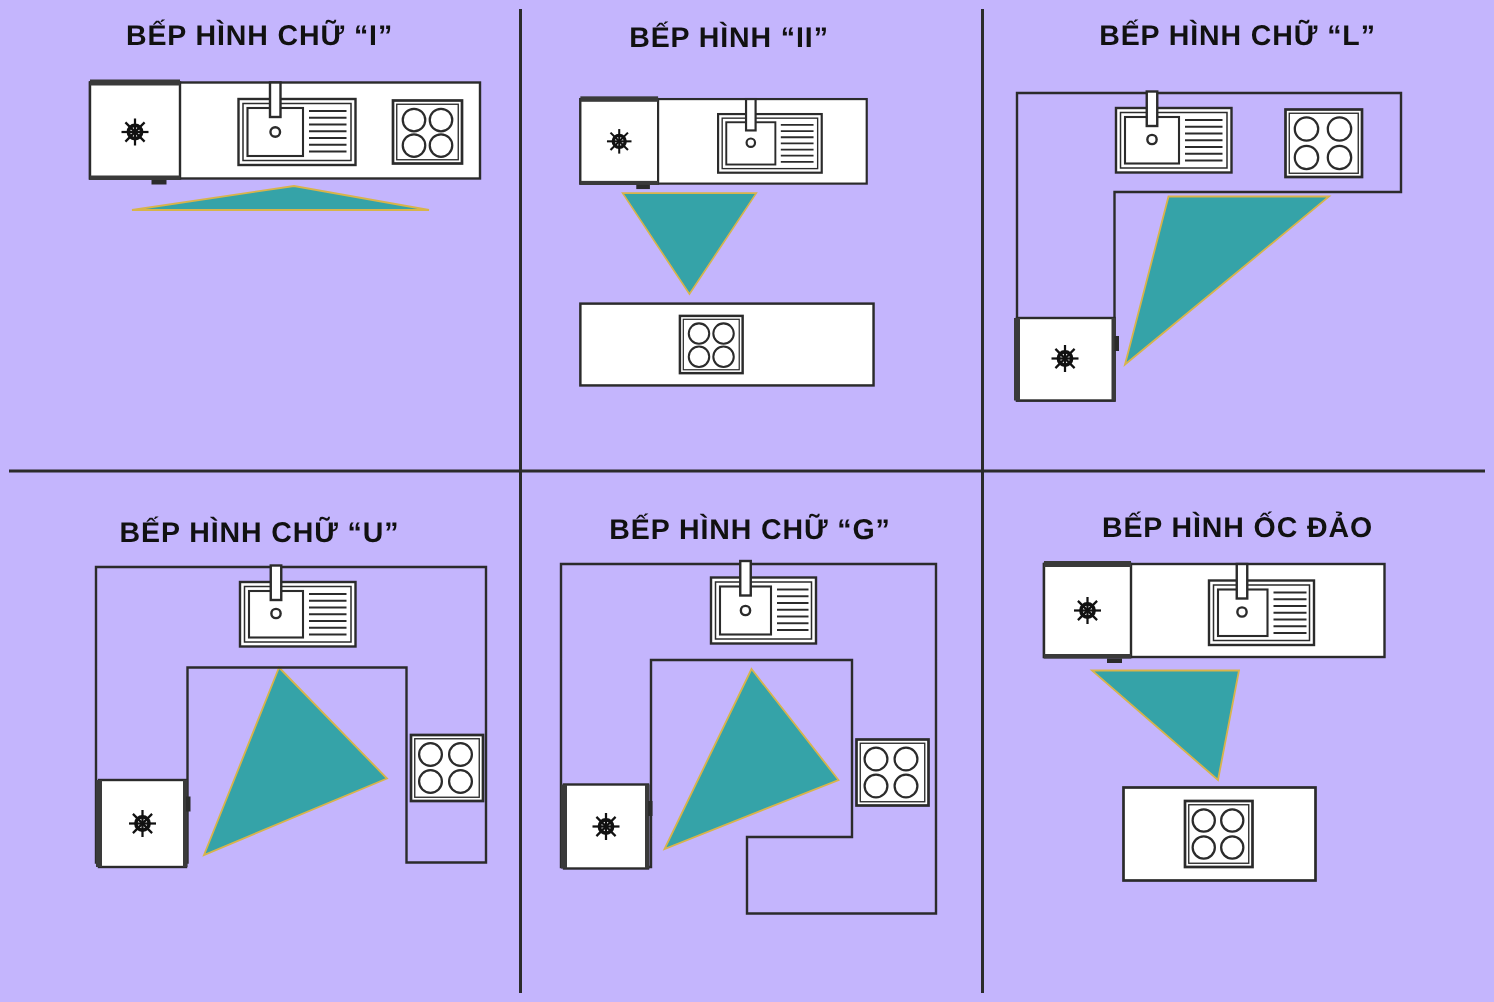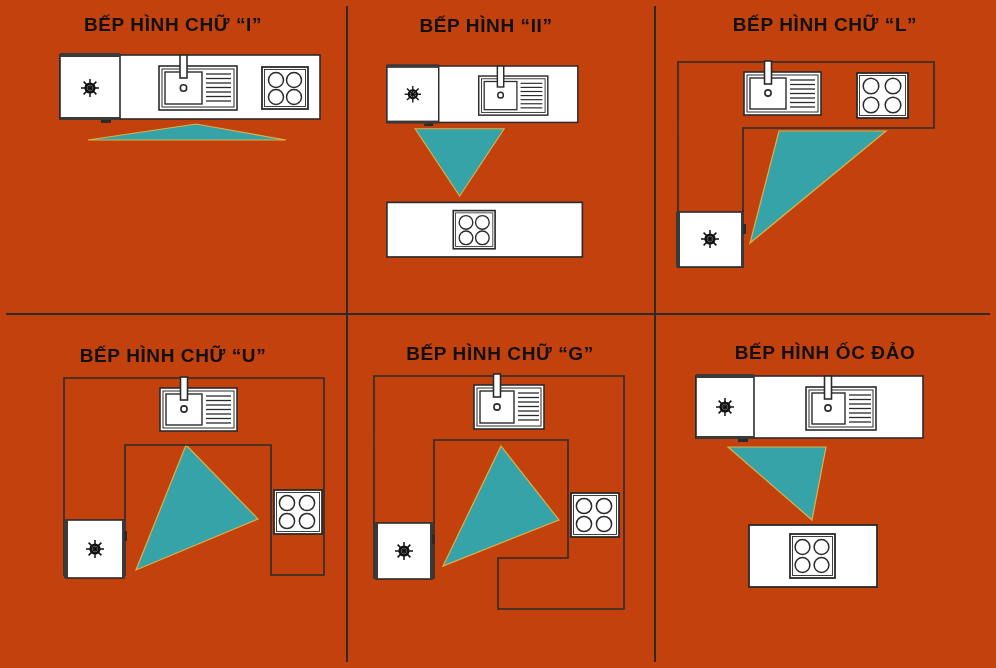--- a/index.html
+++ b/index.html
@@ -7,21 +7,21 @@
     padding: 0;
     background: #ffffff;
   }
   body {
     font-family: "Liberation Sans", sans-serif;
   }
   #page {
     position: relative;
     width: 996px;
     height: 668px;
-    background: #c2410c;
+    background: #c4b5fd;
     overflow: hidden;
   }
   .divider {
     position: absolute;
     background: #2b2b2b;
   }
   .div-v { width: 2px; }
   .div-h { height: 2px; }
 
   .panel {

